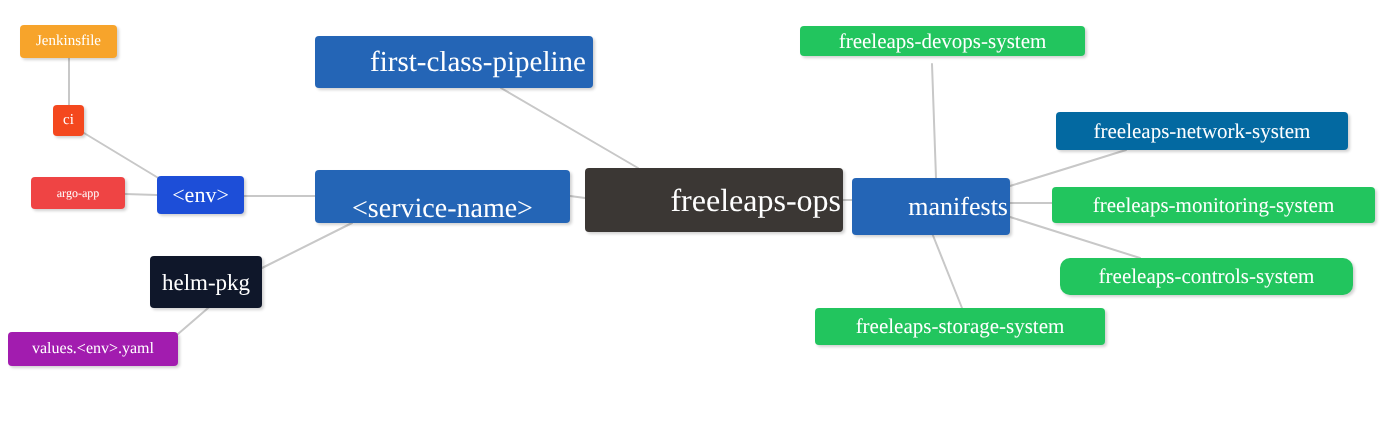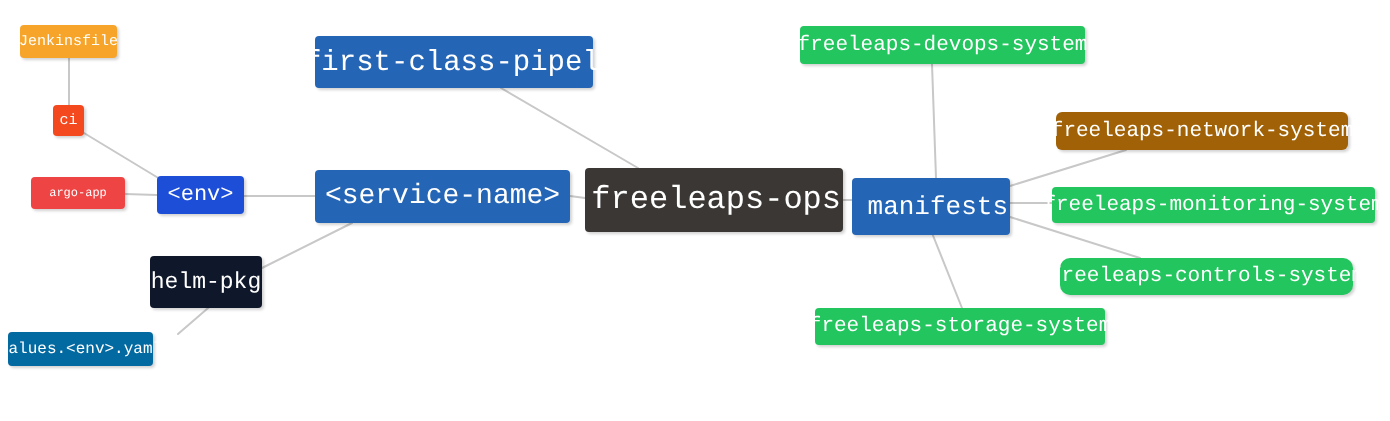--- a/index.html
+++ b/index.html
@@ -7,21 +7,21 @@
     margin: 0;
     padding: 0;
     background: #ffffff;
   }
   #canvas {
     position: relative;
     width: 1390px;
     height: 421px;
     background: #ffffff;
     overflow: hidden;
-    font-family: Liberation Mono, monospace;
+    font-family: Liberation Serif, serif;
   }
   #edges {
     position: absolute;
     left: 0;
     top: 0;
     width: 1390px;
     height: 421px;
     pointer-events: none;
   }
   .node {
@@ -72,39 +72,39 @@
       </div>
       <div class="node" style="left: 31px; top: 177px; width: 94px; height: 32px; background: #ef4444; font-size: 12px;">
         <span class="label">argo-app</span>
       </div>
       <div class="node" style="left: 157px; top: 176px; width: 87px; height: 38px; background: #1d4ed8; font-size: 22px;">
         <span class="label">&lt;env&gt;</span>
       </div>
       <div class="node" style="left: 150px; top: 256px; width: 112px; height: 52px; background: #0f172a; font-size: 23px;">
         <span class="label">helm-pkg</span>
       </div>
-      <div class="node" style="left: 8px; top: 332px; width: 145px; height: 34px; background: #0369a1; font-size: 16px;">
+      <div class="node" style="left: 8px; top: 332px; width: 170px; height: 34px; background: #a21caf; font-size: 16px;">
         <span class="label">values.&lt;env&gt;.yaml</span>
       </div>
       <div class="node" style="left: 315px; top: 36px; width: 278px; height: 52px; background: rgb(36, 101, 182); font-size: 29px; padding-left: 48px;">
         <span class="label">first-class-pipeline</span>
       </div>
-      <div class="node" style="left: 315px; top: 170px; width: 255px; height: 53px; background: rgb(36, 101, 182); font-size: 28px;">
+      <div class="node" style="left: 315px; top: 170px; width: 255px; height: 53px; background: rgb(36, 101, 182); font-size: 28px; align-items: flex-end;">
         <span class="label">&lt;service-name&gt;</span>
       </div>
       <div class="node" style="left: 585px; top: 168px; width: 258px; height: 64px; background: rgb(59, 55, 52); font-size: 32px; justify-content: flex-end;">
         <span class="label">freeleaps-ops</span>
       </div>
       <div class="node" style="left: 852px; top: 178px; width: 158px; height: 57px; background: rgb(36, 101, 182); font-size: 26px; justify-content: flex-end;">
         <span class="label">manifests</span>
       </div>
-      <div class="node" style="left: 800px; top: 26px; width: 285px; height: 38px; background: rgb(34, 197, 94); font-size: 21px;">
+      <div class="node" style="left: 800px; top: 26px; width: 285px; height: 30px; background: rgb(34, 197, 94); font-size: 21px;">
         <span class="label">freeleaps-devops-system</span>
       </div>
-      <div class="node" style="left: 1056px; top: 112px; width: 292px; height: 38px; background: #a16207; font-size: 21px; border-radius: 6px;">
+      <div class="node" style="left: 1056px; top: 112px; width: 292px; height: 38px; background: #0369a1; font-size: 21px;">
         <span class="label">freeleaps-network-system</span>
       </div>
       <div class="node" style="left: 1052px; top: 187px; width: 323px; height: 36px; background: rgb(34, 197, 94); font-size: 21px; justify-content: center;">
         <span class="label">freeleaps-monitoring-system</span>
       </div>
       <div class="node" style="left: 1060px; top: 258px; width: 293px; height: 37px; background: rgb(34, 197, 94); font-size: 21px; border-radius: 10px;">
         <span class="label">freeleaps-controls-system</span>
       </div>
       <div class="node" style="left: 815px; top: 308px; width: 290px; height: 37px; background: rgb(34, 197, 94); font-size: 21px;">
         <span class="label">freeleaps-storage-system</span>

